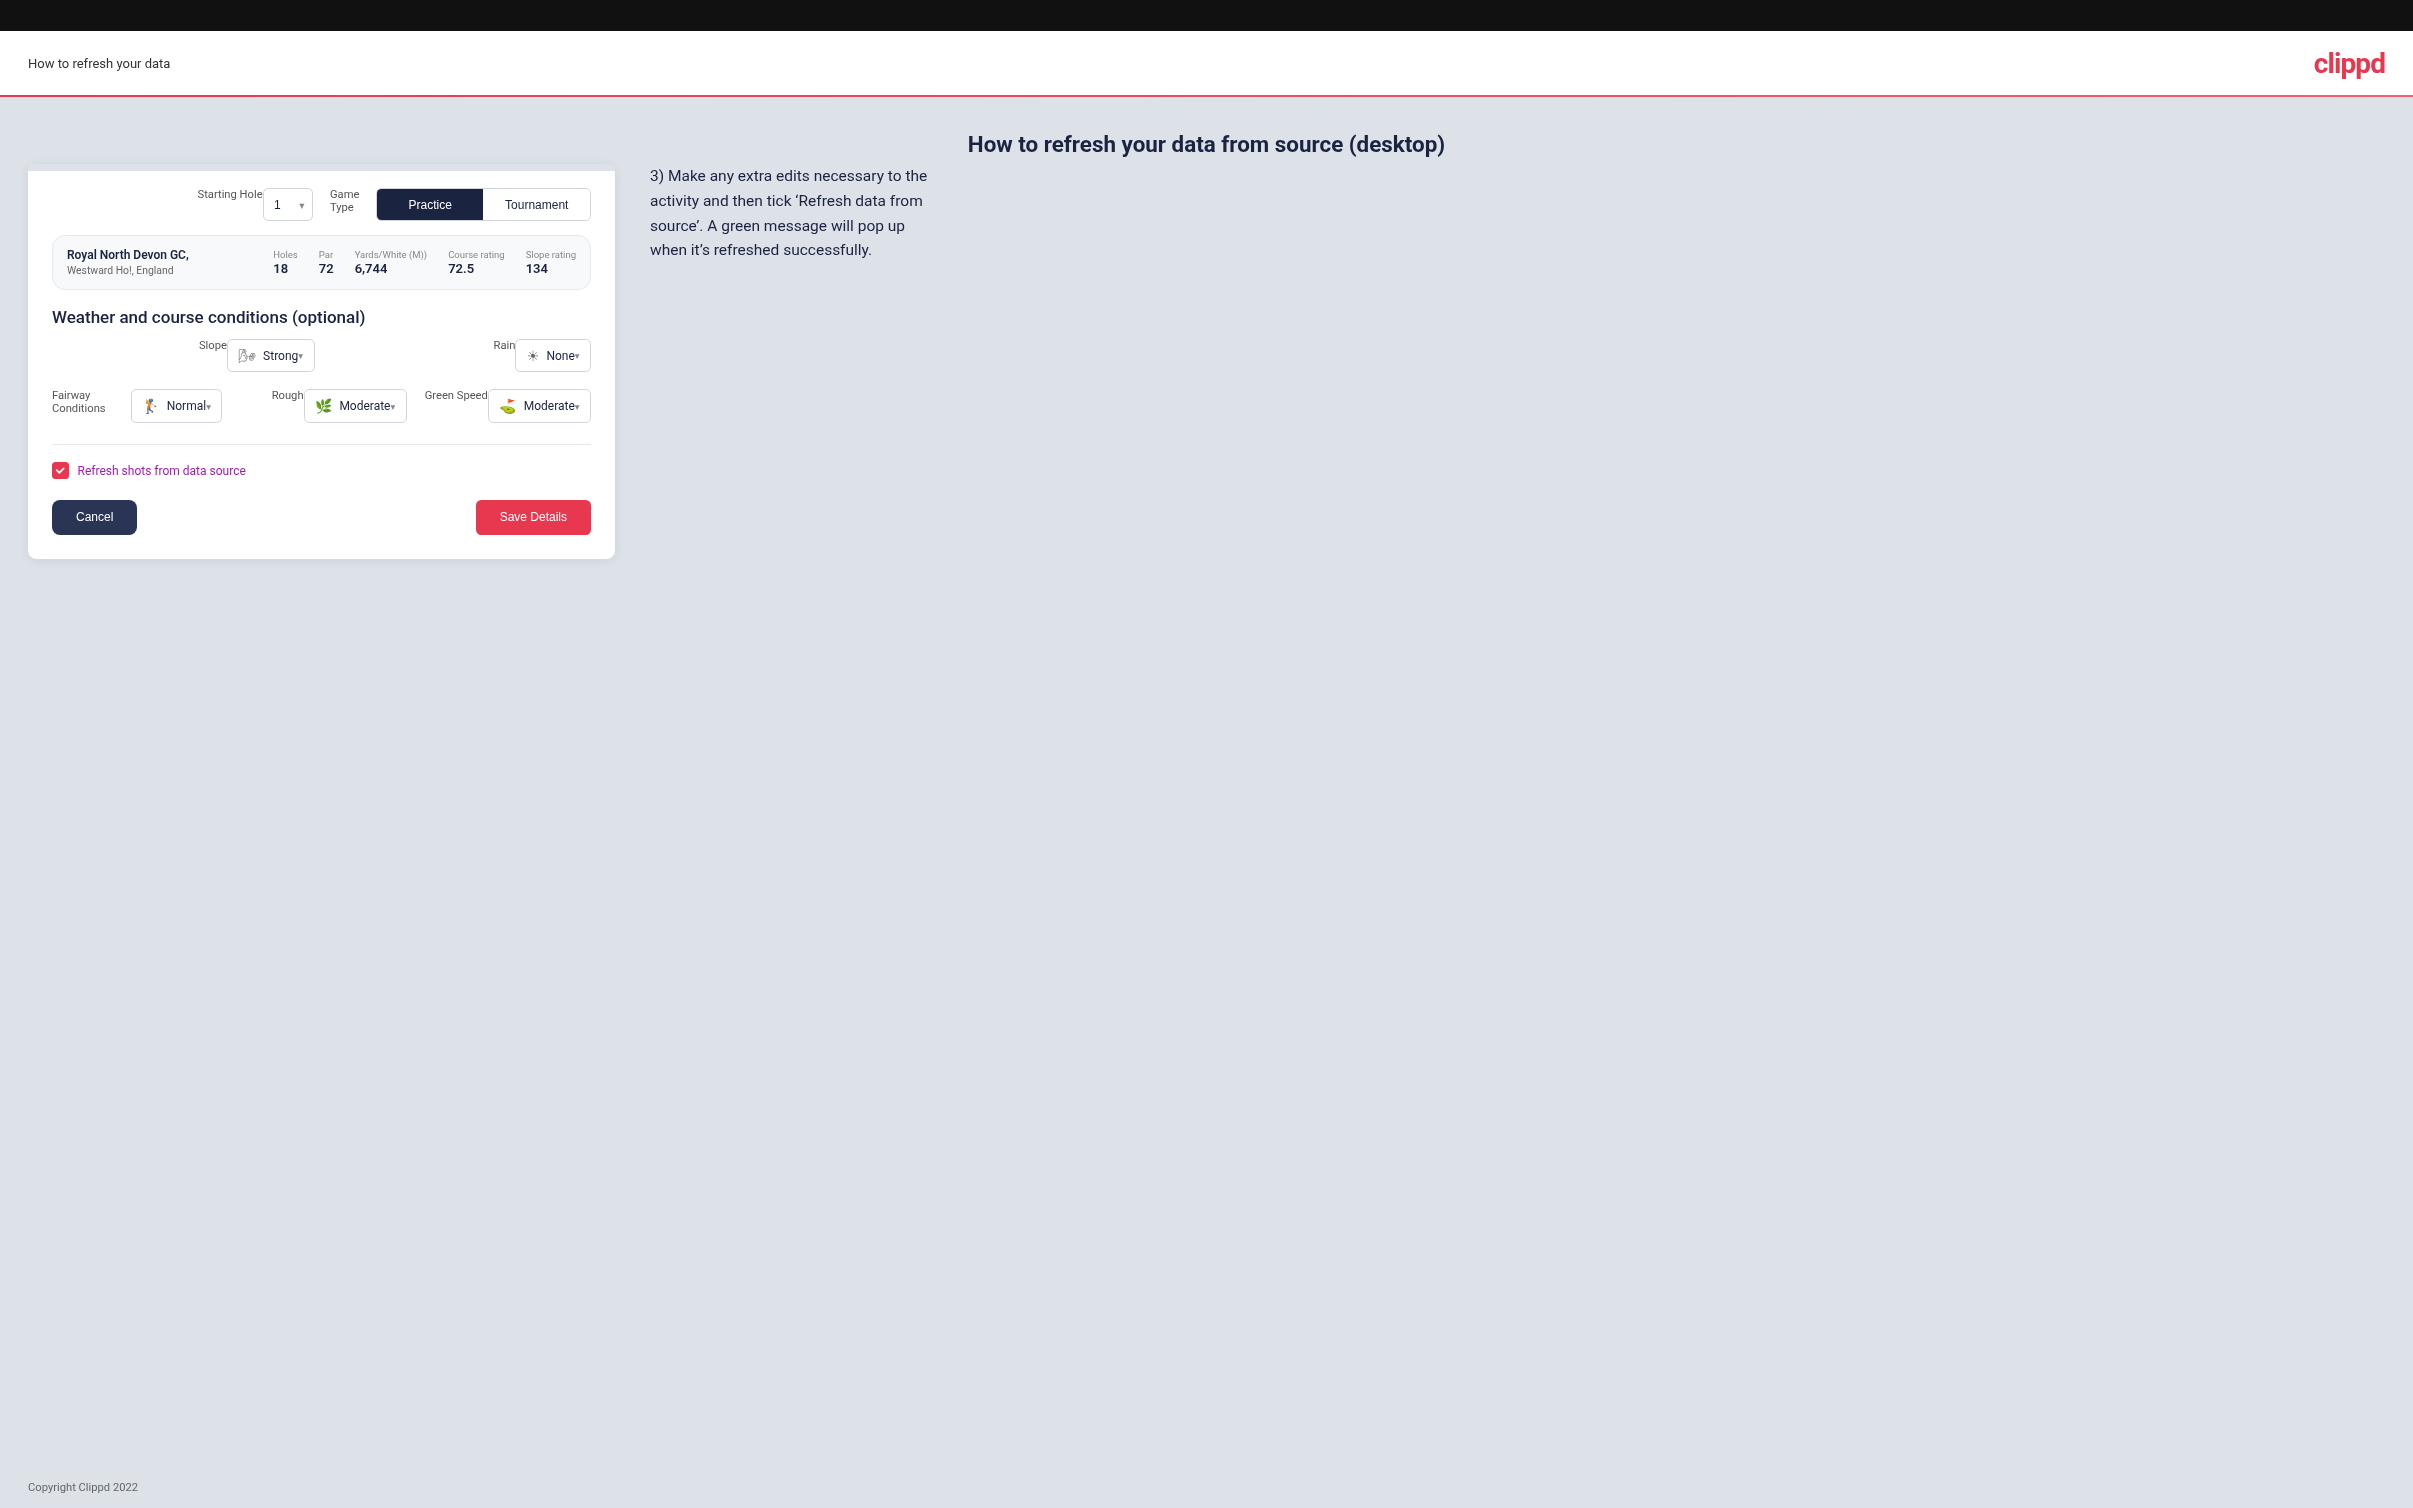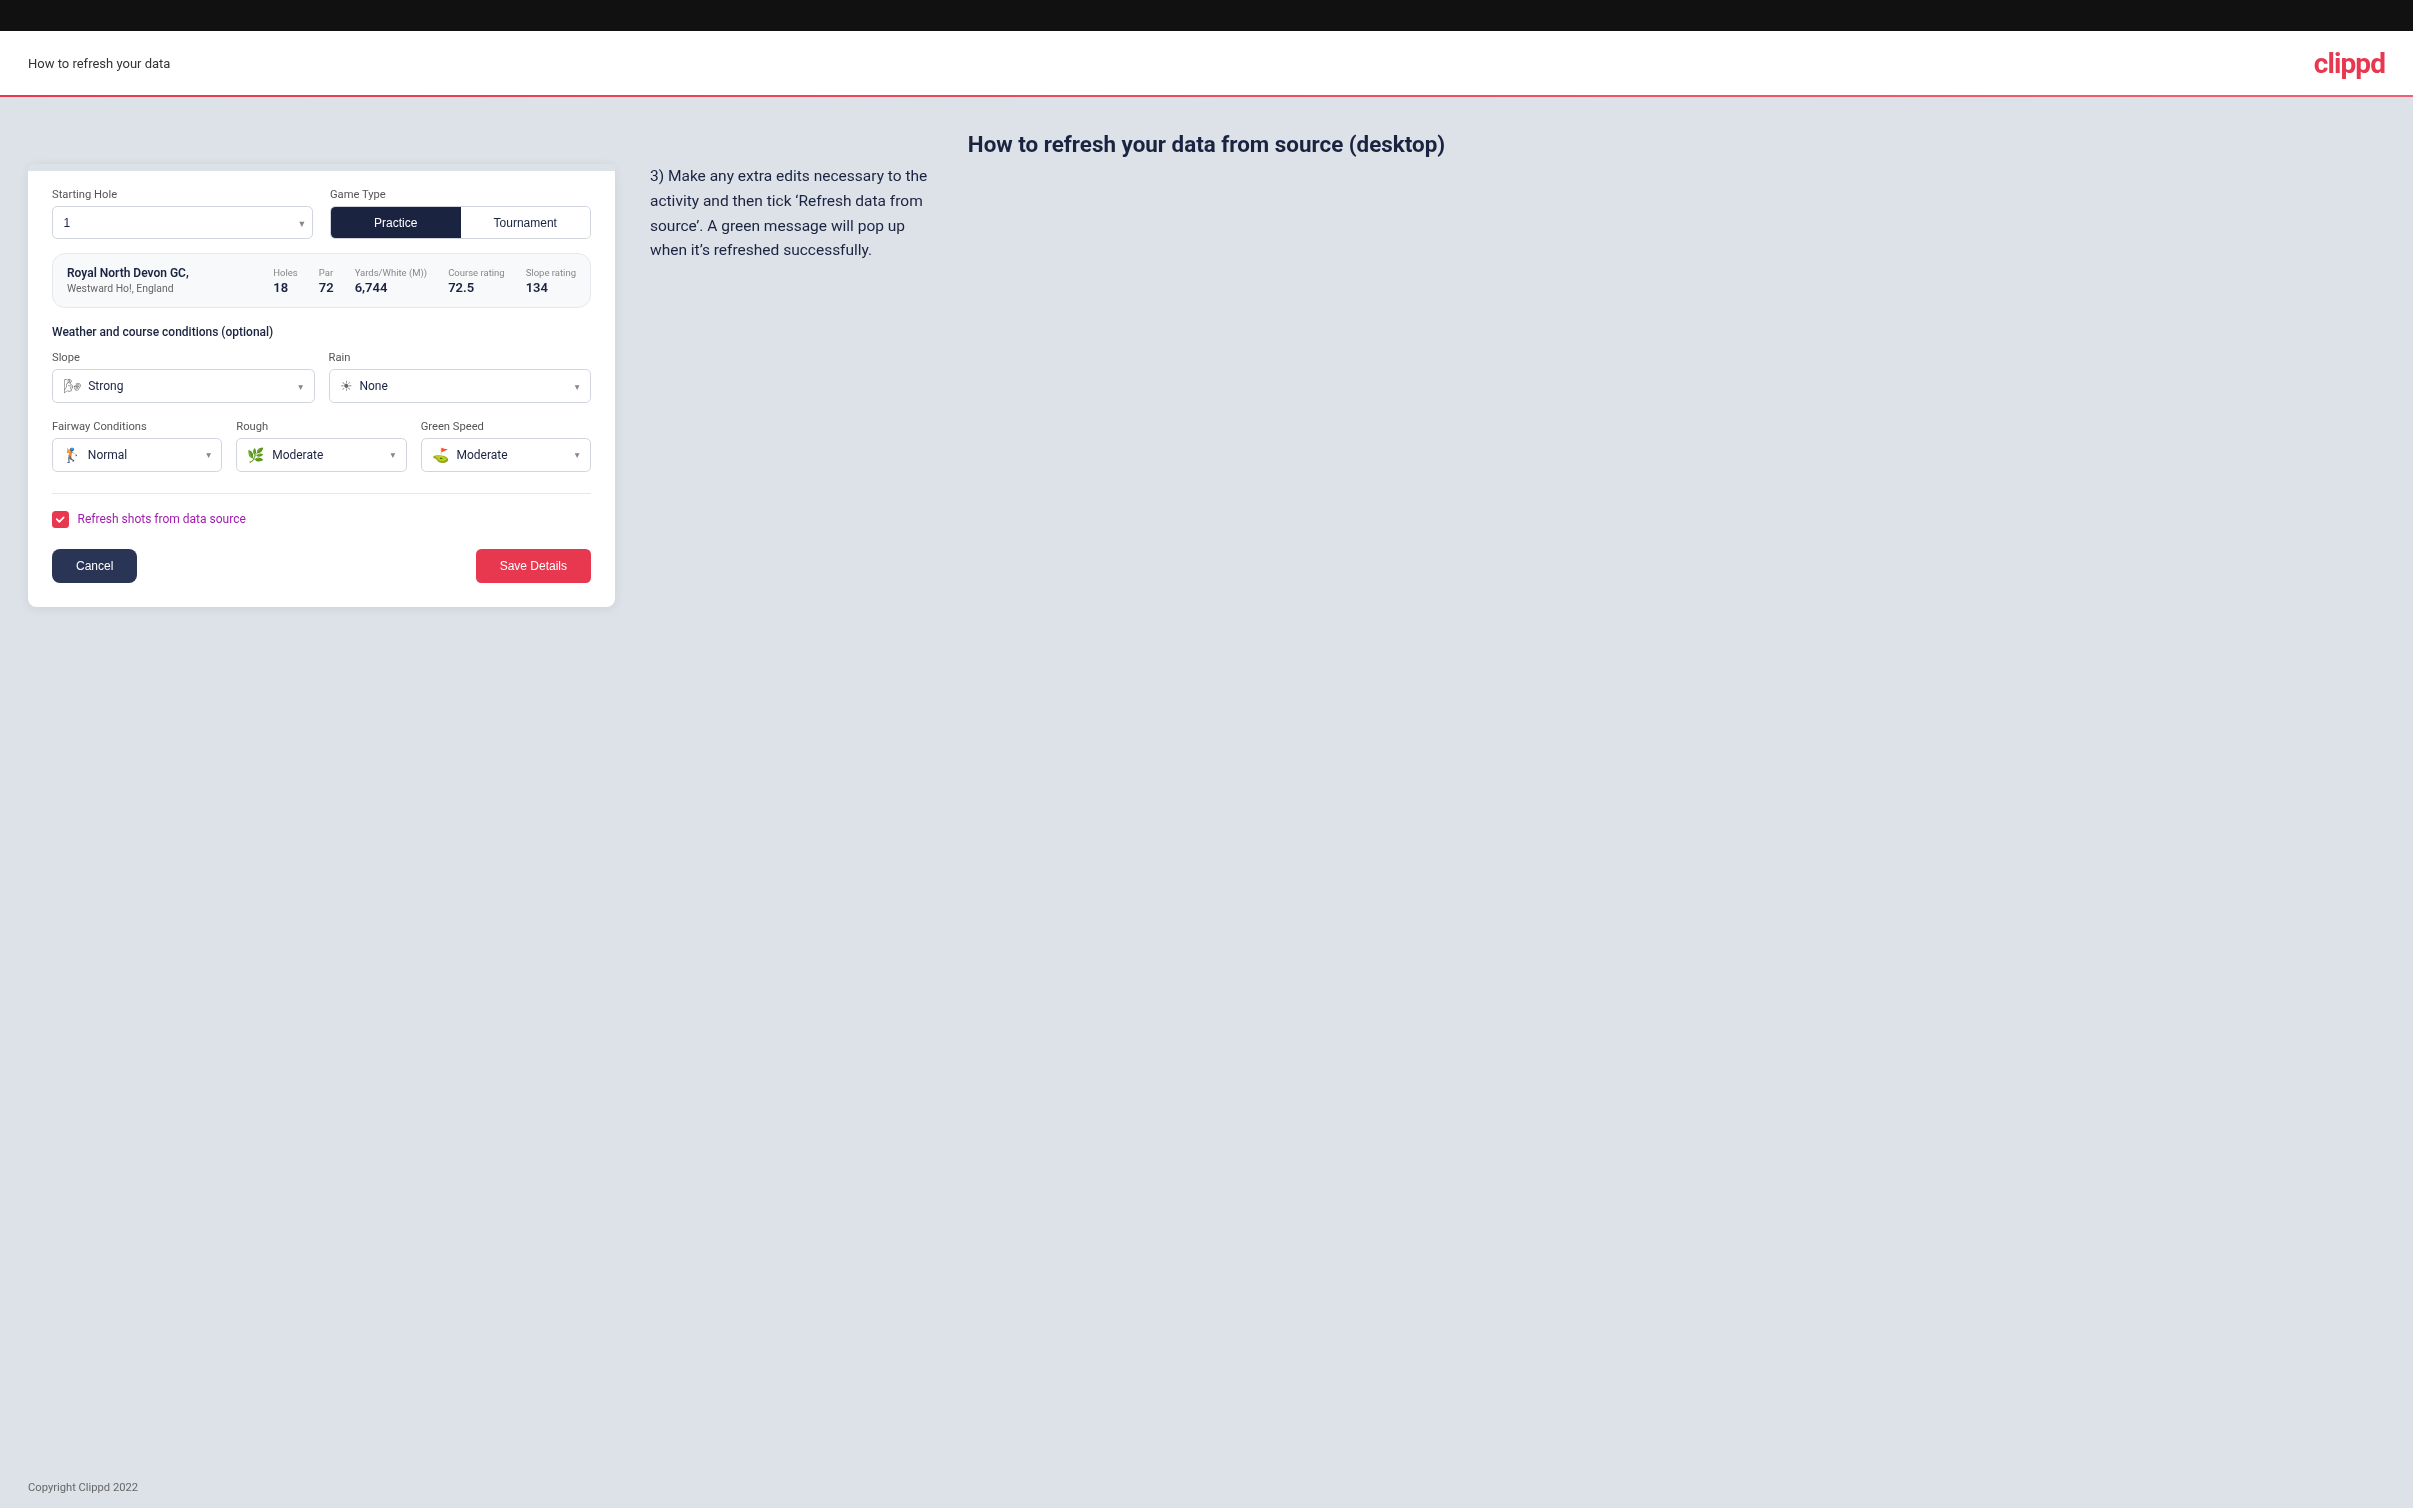--- a/index.html
+++ b/index.html
@@ -83,22 +83,22 @@
       border-radius: 5.2px 5.2px 0 0;
       margin: -24px -24px 17px -24px;
     }
     .form-row {
       display: flex;
       gap: 17px;
       margin-bottom: 17px;
     }
     .form-group {
       display: flex;
-      flex-direction: column;
-      flex: 1;
+      flex: 1;
+      justify-content: flex-end;
     }
     .form-label {
       font-size: 11.2px;
       color: #555;
       margin-bottom: 5.2px;
       font-weight: 400;
     }
     .select-wrapper {
       position: relative;
     }
@@ -182,21 +182,21 @@
       font-size: 9.5px;
       color: #888;
       margin-bottom: 1.7px;
     }
     .stat-value {
       font-size: 13px;
       font-weight: 600;
       color: #1a2340;
     }
     .section-title {
-      font-size: 12px;
+      font-size: 17px;
       font-weight: 500;
       color: #1a2340;
       margin-bottom: 12px;
     }
     .conditions-grid {
       display: grid;
       grid-template-columns: 1fr 1fr;
       gap: 14px;
       margin-bottom: 17px;
     }

